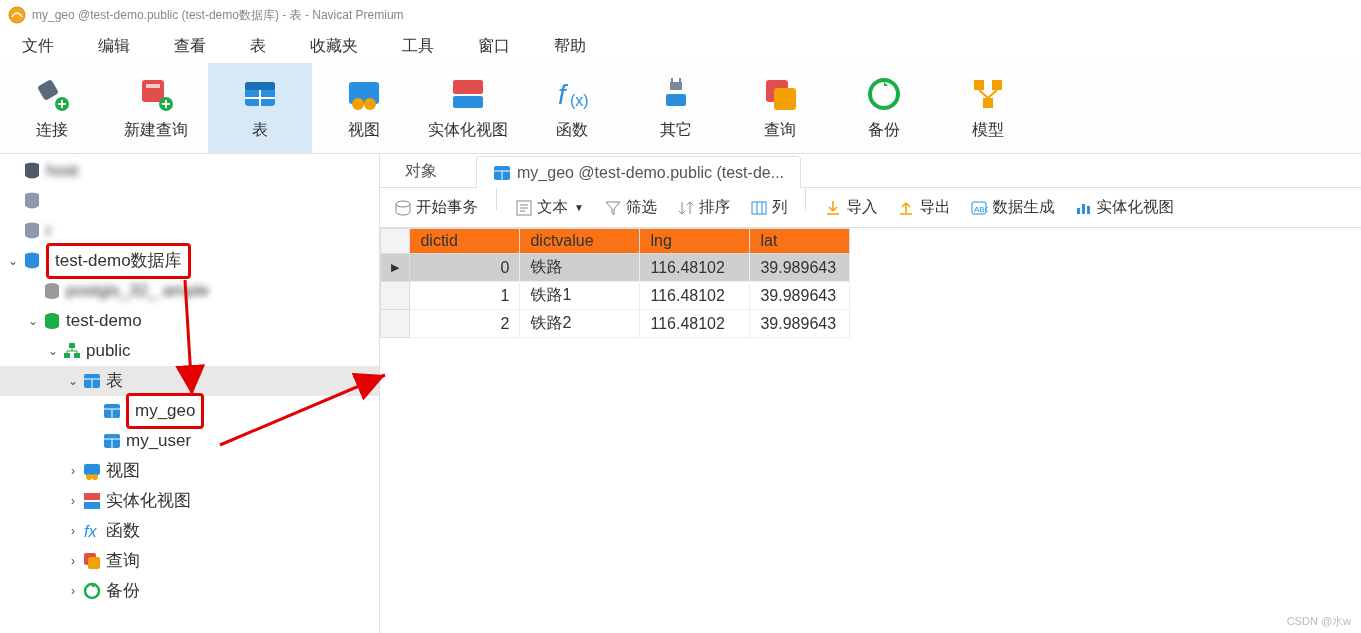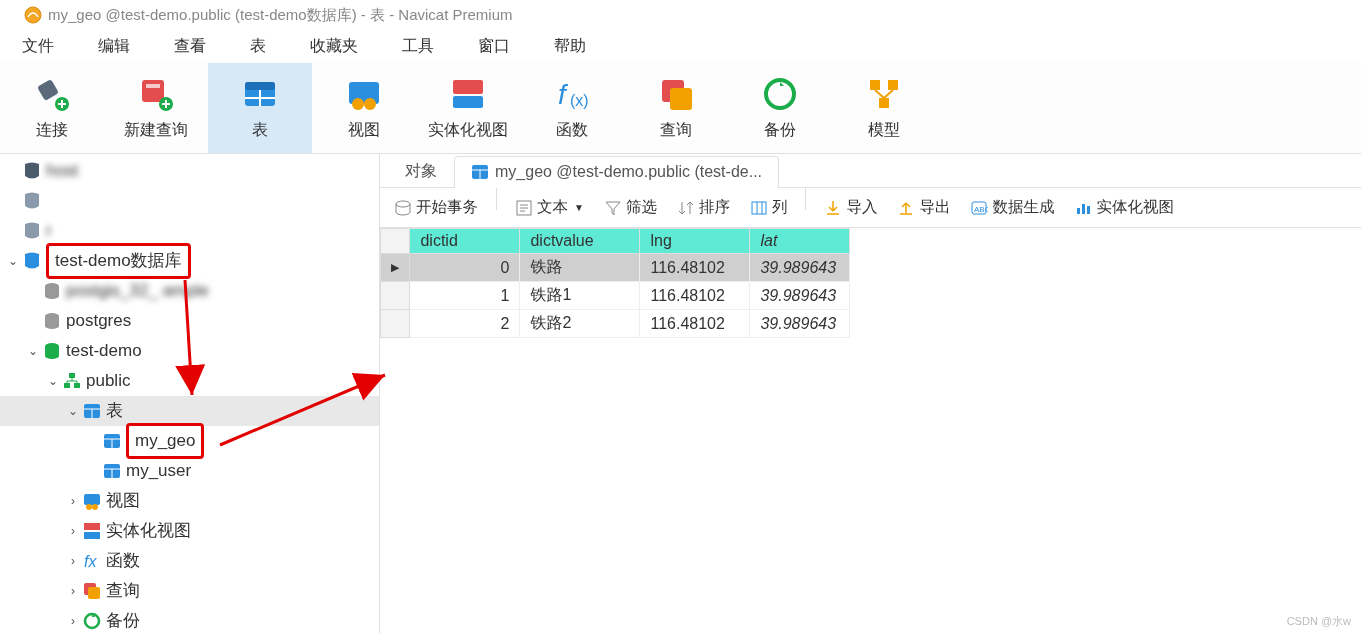--- a/index.html
+++ b/index.html
@@ -1,19 +1,19 @@
 <!DOCTYPE html>
 <html><head>
 <meta charset="utf-8">
 <style>
 * { margin: 0; padding: 0; box-sizing: border-box; font-family: "Microsoft YaHei", -apple-system, sans-serif; }
 body { background: #fff; width: 1361px; height: 633px; overflow: hidden; font-size: 14px; color: #333; position: relative; }
 
 
-.titlebar { height: 30px; display: flex; align-items: center; padding-left: 24px; color: #888; font-size: 15px; }
+.titlebar { height: 30px; display: flex; align-items: center; padding-left: 8px; color: #888; font-size: 12px; }
 .titlebar-icon { width: 18px; height: 18px; margin-right: 6px; display: inline-flex; align-items: center; justify-content: center; }
 .titlebar-icon svg { width: 18px; height: 18px; }
 
 
 .menubar { height: 32px; display: flex; align-items: center; gap: 0; color: #333; font-size: 16px; }
 .menubar span { padding: 4px 22px; cursor: pointer; }
 
 
 .toolbar { height: 92px; display: flex; align-items: center; border-bottom: 1px solid #e0e0e0; background: #fdfdfd; }
 .tool-btn { width: 104px; height: 90px; display: flex; flex-direction: column; align-items: center; justify-content: center; gap: 6px; cursor: pointer; font-size: 16px; color: #333; }
@@ -35,44 +35,44 @@
 .tree-icon svg { width: 20px; height: 20px; }
 .indent-1 { padding-left: 24px; }
 .indent-2 { padding-left: 44px; }
 .indent-3 { padding-left: 64px; }
 .indent-4 { padding-left: 84px; }
 
 
 .redbox { border: 3px solid #e20000; border-radius: 4px; padding: 0 6px; display: inline-block; }
 
 
-.tabs { height: 34px; display: flex; align-items: center; border-bottom: 1px solid #e0e0e0; padding-left: 8px; font-size: 16px; }
+.tabs { height: 34px; display: flex; align-items: flex-end; border-bottom: 1px solid #e0e0e0; padding-left: 8px; font-size: 16px; gap: 22px; }
 .tab { height: 32px; padding: 0 16px; display: flex; align-items: center; gap: 6px; color: #555; cursor: pointer; border: 1px solid transparent; border-bottom: none; }
 .tab.active { background: #fff; border-color: #e0e0e0; border-top-left-radius: 4px; border-top-right-radius: 4px; position: relative; top: 1px; }
 .tab-ico { width: 18px; height: 18px; display: inline-flex; }
 .tab-ico svg { width: 18px; height: 18px; }
 
 
 .subtoolbar { height: 40px; display: flex; padding-left: 8px; gap: 8px; border-bottom: 1px solid #e0e0e0; font-size: 15.5px; }
 .sub-btn { display: flex; align-items: center; gap: 4px; padding: 2px 6px; cursor: pointer; color: #333; }
 .sub-sep { width: 1px; height: 22px; background: #ddd; margin: 0 4px; }
 .sbi { width: 18px; height: 18px; display: inline-flex; align-items: center; justify-content: center; }
 .sbi svg { width: 18px; height: 18px; }
 
 
 .data { border-collapse: collapse; font-size: 16px; }
-.data th { background: #5eead4; font-weight: normal; text-align: left; padding: 3px 10px; border: 1px solid #ddd; color: #333; }
+.data th { background: #f97316; font-weight: normal; text-align: left; padding: 3px 10px; border: 1px solid #ddd; color: #333; }
 .data td { padding: 3px 10px; border: 1px solid #eee; }
 .data .rowhead { width: 16px; background: #f3f3f3; border: 1px solid #ddd; text-align: center; }
 .data tr.sel td { background: #cfcfcf; }
 .data tr.sel .rowhead { background: #cfcfcf; }
 .col-dictid { width: 110px; text-align: right; }
 .col-dictvalue { width: 120px; }
 .col-lng { width: 110px; }
-.col-lat { width: 100px; font-style: italic; }
+.col-lat { width: 100px; }
 
 
 .overlay { position: absolute; top: 0; left: 0; width: 1361px; height: 633px; pointer-events: none; }
 
 
 .watermark { position: absolute; right: 10px; bottom: 4px; font-size: 11px; color: #bbb; }
 </style>
 </head>
 <body>
 
@@ -156,20 +156,31 @@
         <svg viewBox="0 0 40 40">
           <text x="6" y="30" font-size="28" font-style="italic" fill="#2b8fe0" font-family="serif">f</text>
           <text x="18" y="32" font-size="16" fill="#2b8fe0">(x)</text>
         </svg>
       </span>
     <span>函数</span>
   </div>
   <div class="tool-btn">
     <span class="tool-ico">
         <svg viewBox="0 0 40 40">
+          <path d="M14 8 L26 8 L26 16 L14 16 Z" fill="#7a8a9a"></path>
+          <line x1="16" y1="4" x2="16" y2="10" stroke="#7a8a9a" stroke-width="2"></line>
+          <line x1="24" y1="4" x2="24" y2="10" stroke="#7a8a9a" stroke-width="2"></line>
+          <rect x="10" y="20" width="20" height="12" rx="2" fill="#2b8fe0"></rect>
+        </svg>
+      </span>
+    <span>其它</span>
+  </div>
+  <div class="tool-btn">
+    <span class="tool-ico">
+        <svg viewBox="0 0 40 40">
           <rect x="6" y="6" width="22" height="22" rx="3" fill="#e34d4d"></rect>
           <rect x="14" y="14" width="22" height="22" rx="3" fill="#f2a100"></rect>
         </svg>
       </span>
     <span>查询</span>
   </div>
   <div class="tool-btn">
     <span class="tool-ico">
         <svg viewBox="0 0 40 40">
           <circle cx="20" cy="20" r="14" fill="none" stroke="#1aad4a" stroke-width="4"></circle>
@@ -234,30 +245,20 @@
         </div>
         <div class="tree-row indent-1">
           <span class="tree-twisty"></span>
           <span class="tree-icon">
             <svg viewBox="0 0 20 20">
               <ellipse cx="10" cy="5" rx="7" ry="3" fill="#999"></ellipse>
               <path d="M3 5 V15 A7 3 0 0 0 17 15 V5" fill="#999"></path>
             </svg>
           </span>
           <span style="filter: blur(3px);">postgis_32_  ample</span>
-        </div>
-        <div class="tree-row indent-1">
-          <span class="tree-twisty"></span>
-          <span class="tree-icon">
-            <svg viewBox="0 0 20 20">
-              <ellipse cx="10" cy="5" rx="7" ry="3" fill="#999"></ellipse>
-              <path d="M3 5 V15 A7 3 0 0 0 17 15 V5" fill="#999"></path>
-            </svg>
-          </span>
-          <span>postgres</span>
         </div>
         <div class="tree-row indent-1">
           <span class="tree-twisty">⌄</span>
           <span class="tree-icon">
             <svg viewBox="0 0 20 20">
               <ellipse cx="10" cy="5" rx="7" ry="3" fill="#1aad4a"></ellipse>
               <path d="M3 5 V15 A7 3 0 0 0 17 15 V5" fill="#1aad4a"></path>
             </svg>
           </span>
           <span>test-demo</span>

